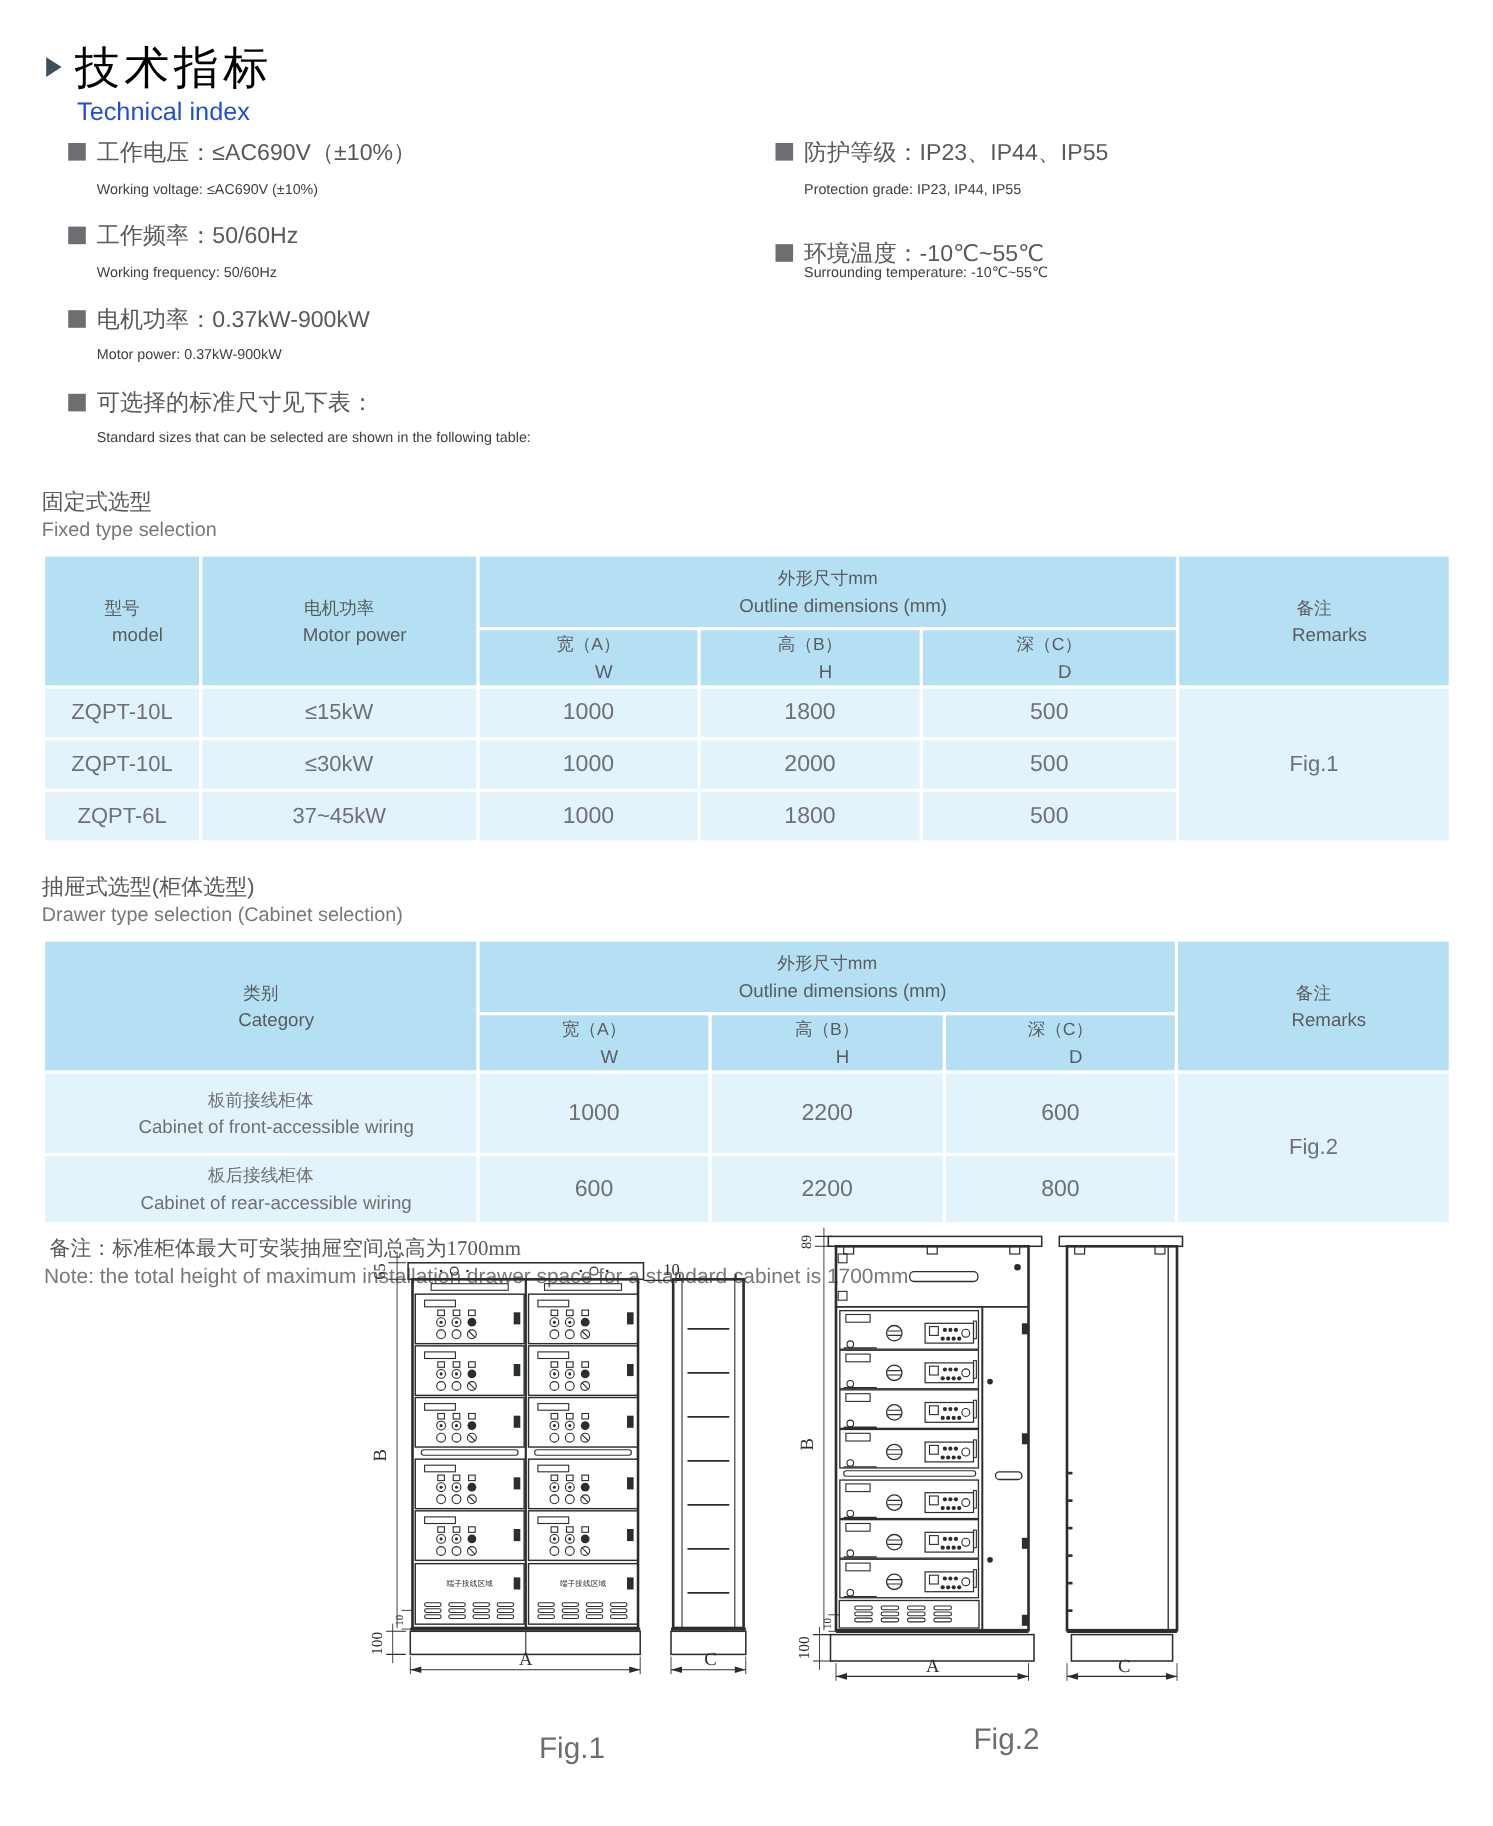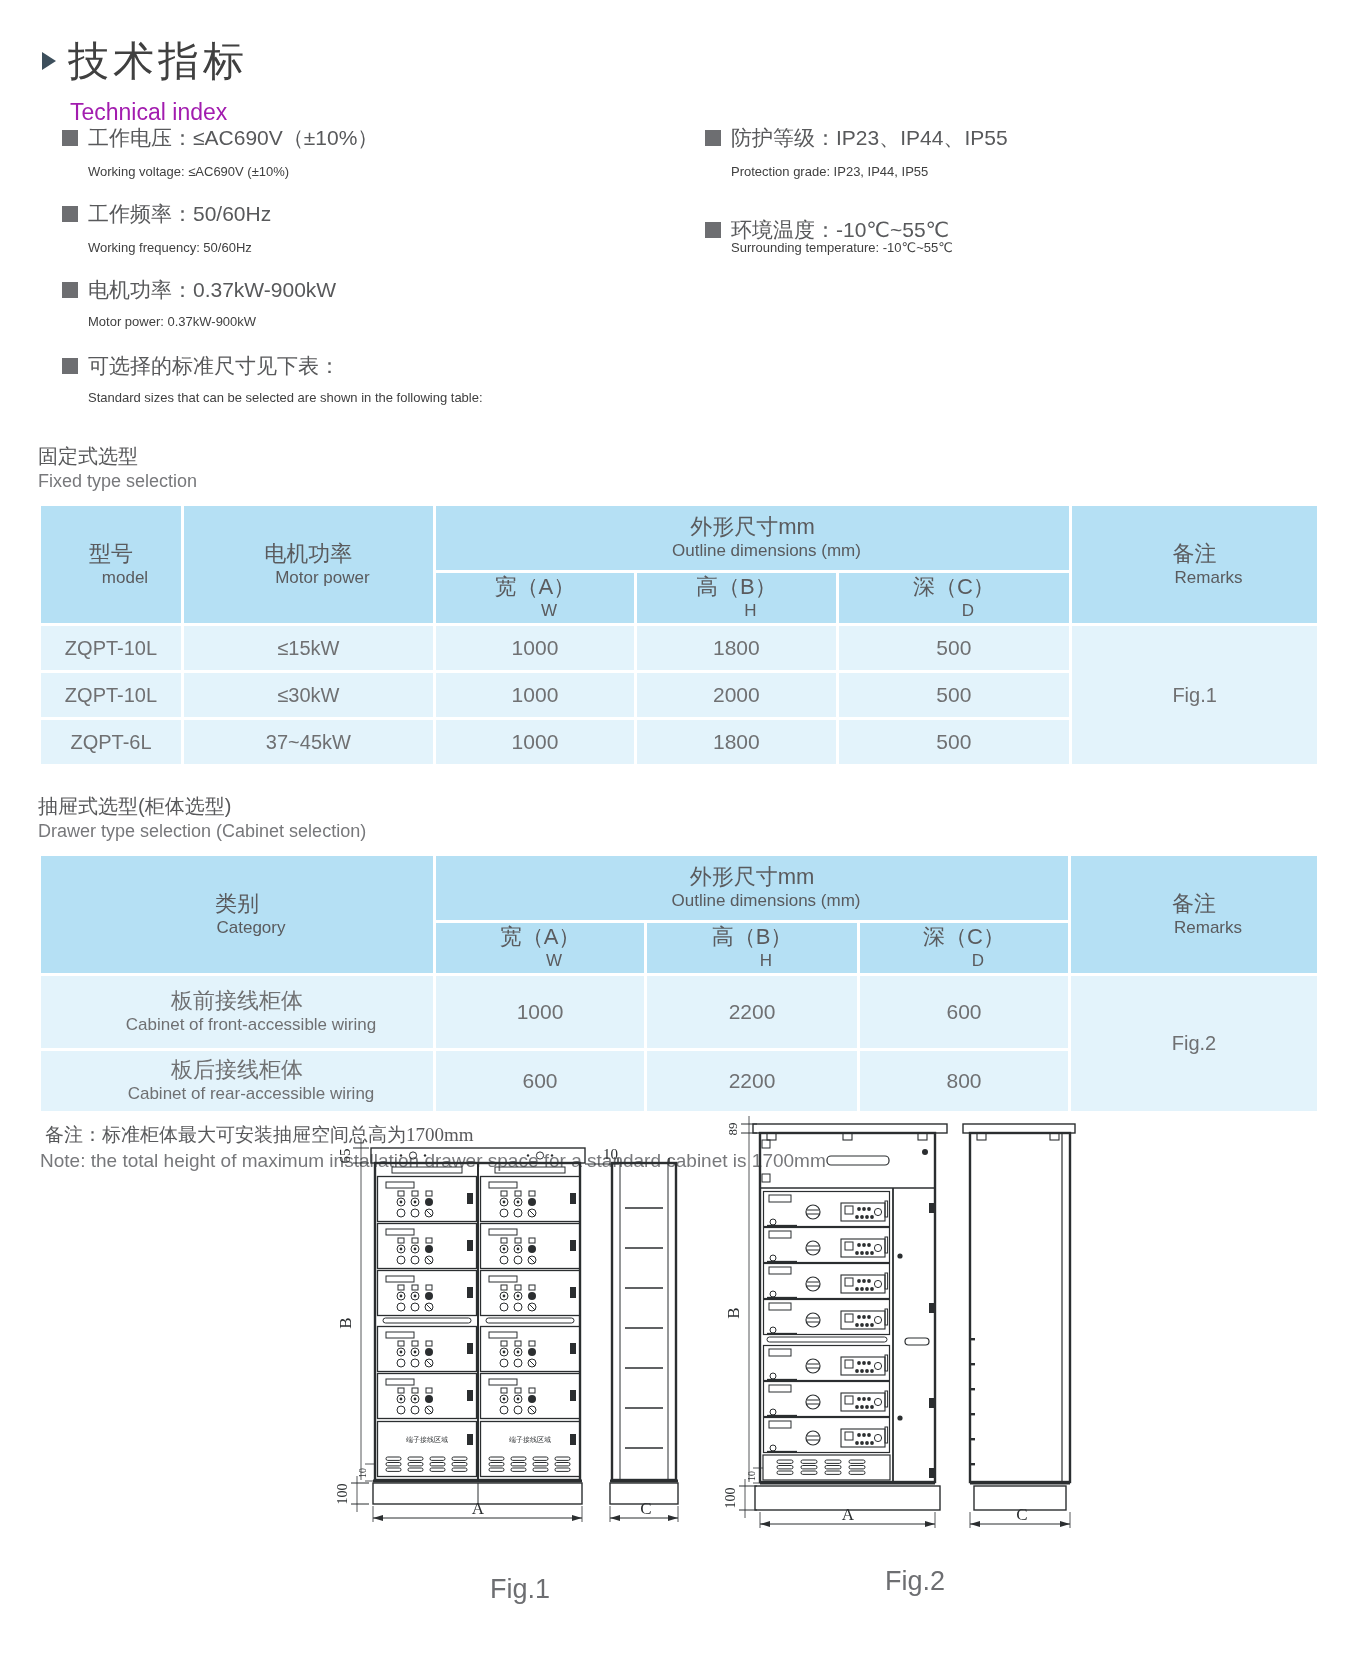--- a/index.html
+++ b/index.html
@@ -2,35 +2,35 @@
 <html><head>
 <meta charset="utf-8">
 <style>
   html,body{margin:0;padding:0;background:#ffffff;}
   .page{position:relative;width:1357px;height:1660px;background:#fff;overflow:hidden;
         font-family:"Liberation Sans","DejaVu Sans",sans-serif;color:#58595b;}
   .abs{position:absolute;}
   
   .arrow{position:absolute;left:42px;top:52px;width:0;height:0;
          border-left:14px solid #3d4f5c;border-top:9px solid transparent;border-bottom:9px solid transparent;}
-  .title-cn{position:absolute;left:68px;top:34px;font-size:41px;color:#404040;letter-spacing:4px;font-weight:500;}
-  .title-en{position:absolute;left:70px;top:88px;font-size:23px;color:#a21caf;margin-top:11px;}
+  .title-cn{position:absolute;left:68px;top:34px;font-size:41px;color:#000000;letter-spacing:4px;font-weight:500;}
+  .title-en{position:absolute;left:70px;top:88px;font-size:23px;color:#1d4ed8;}
   
   .spec-cn{position:absolute;font-size:21px;color:#58595b;white-space:nowrap;}
   .spec-en{position:absolute;font-size:13px;color:#404040;white-space:nowrap;}
   .sq{display:inline-block;width:16px;height:16px;background:#6d6e71;margin-right:10px;vertical-align:-1px;}
   
   .sec-cn{position:absolute;left:38px;font-size:20px;color:#58595b;}
   .sec-en{position:absolute;left:38px;font-size:18px;color:#77787b;}
   
   table.dtable{position:absolute;left:38px;border-collapse:separate;border-spacing:3px;table-layout:fixed;}
   .dtable th,.dtable td{text-align:center;vertical-align:middle;font-weight:normal;padding:0;}
   .hd{background:#b5e0f4;color:#5a5b5e;}
   .bd{background:#e3f3fb;color:#6f7072;font-size:20px;margin-left:35px;}
-  .cn{font-size:22px;line-height:26px;}
+  .cn{font-size:16px;line-height:26px;}
   .en{font-size:17px;line-height:22px;padding-left:28px;}
   .num{font-size:21px;}
   
   .note{position:absolute;left:40px;font-size:19px;white-space:nowrap;}
   .note.n-cn{color:#58595b;font-family:Liberation Serif, serif;}
   .note.n-en{color:#77787b;}
   
   svg text{font-family:"Liberation Serif","DejaVu Serif",serif;fill:#2b2e30;}
   svg text.cap{font-family:"Liberation Sans","DejaVu Sans",sans-serif;fill:#6d6e71;}
   .ln{stroke:#2b2e30;fill:none;}

